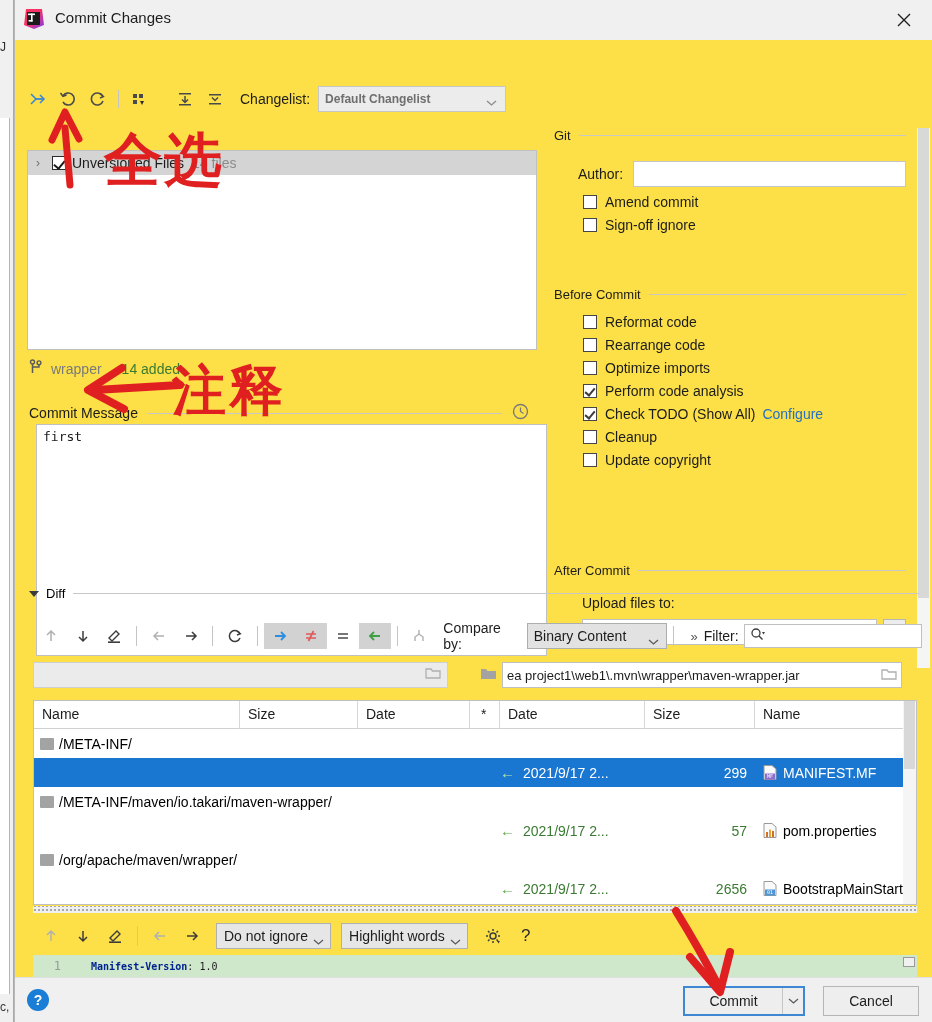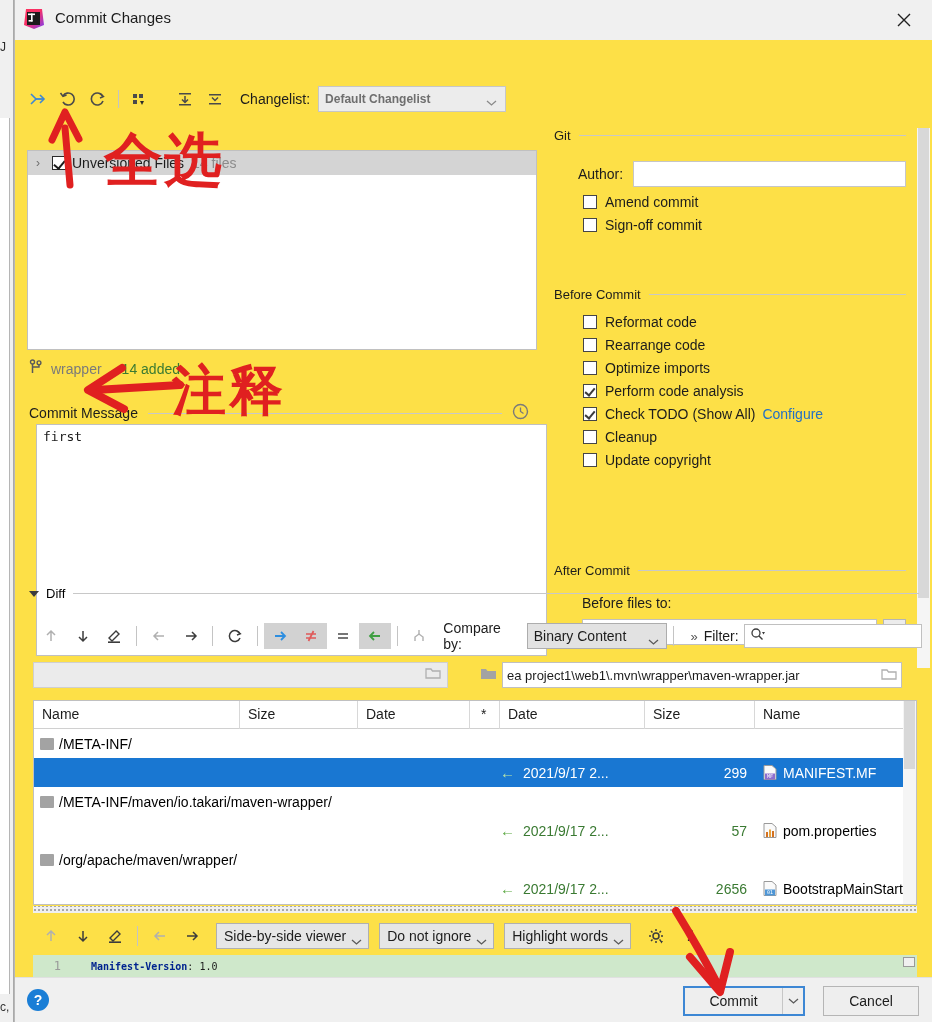--- a/index.html
+++ b/index.html
@@ -518,21 +518,21 @@
         <div id="author-row">
           <span id="author-label">Author:</span>
           <input id="author-input" type="text" value="" style="">
         </div>
         <div class="cbrow">
           <span class="box"></span>
           <span>Amend commit</span>
         </div>
         <div class="cbrow">
           <span class="box"></span>
-          <span>Sign-off commit</span>
+          <span>Sign-off ignore</span>
         </div>
       </div>
 
       <div id="before-section">
         <div class="section-head">
           <span>Before Commit</span>
           <span class="rule"></span>
         </div>
         <div id="before-list">
           <div class="cbrow">
@@ -565,21 +565,21 @@
             <span>Update copyright</span>
           </div>
         </div>
       </div>
 
       <div id="after-section">
         <div class="section-head">
           <span>After Commit</span>
           <span class="rule"></span>
         </div>
-        <div id="upload-label">Before files to:</div>
+        <div id="upload-label">Upload files to:</div>
         <div id="upload-row">
           <span id="upload-combo">
             <span>&lt;None&gt;</span>
             <span class="chev">
               <svg width="11" height="8" viewBox="0 0 11 8">
                   <path d="M1 2 L5.5 6 L10 2" stroke="#6a6a6a" stroke-width="1.3" fill="none"></path>
                 </svg>
             </span>
           </span>
           <span id="upload-ellipsis">...</span>
@@ -852,28 +852,20 @@
       <svg width="16" height="16" viewBox="0 0 16 16">
           <path d="M13 8 L3 8 M7 4 L3 8 L7 12" stroke="#b0b0b0" stroke-width="1.5" fill="none"></path>
         </svg>
     </span>
     <span class="dbtn" style="margin-right:8px">
       <svg width="16" height="16" viewBox="0 0 16 16">
           <path d="M3 8 L13 8 M9 4 L13 8 L9 12" stroke="#3c3c3c" stroke-width="1.5" fill="none"></path>
         </svg>
     </span>
     <span class="vcombo">
-      <span>Side-by-side viewer</span>
-      <span class="chev">
-        <svg width="11" height="8" viewBox="0 0 11 8">
-            <path d="M1 2 L5.5 6 L10 2" stroke="#5a5a5a" stroke-width="1.3" fill="none"></path>
-          </svg>
-      </span>
-    </span>
-    <span class="vcombo">
       <span>Do not ignore</span>
       <span class="chev">
         <svg width="11" height="8" viewBox="0 0 11 8">
             <path d="M1 2 L5.5 6 L10 2" stroke="#5a5a5a" stroke-width="1.3" fill="none"></path>
           </svg>
       </span>
     </span>
     <span class="vcombo">
       <span>Highlight words</span>
       <span class="chev">

